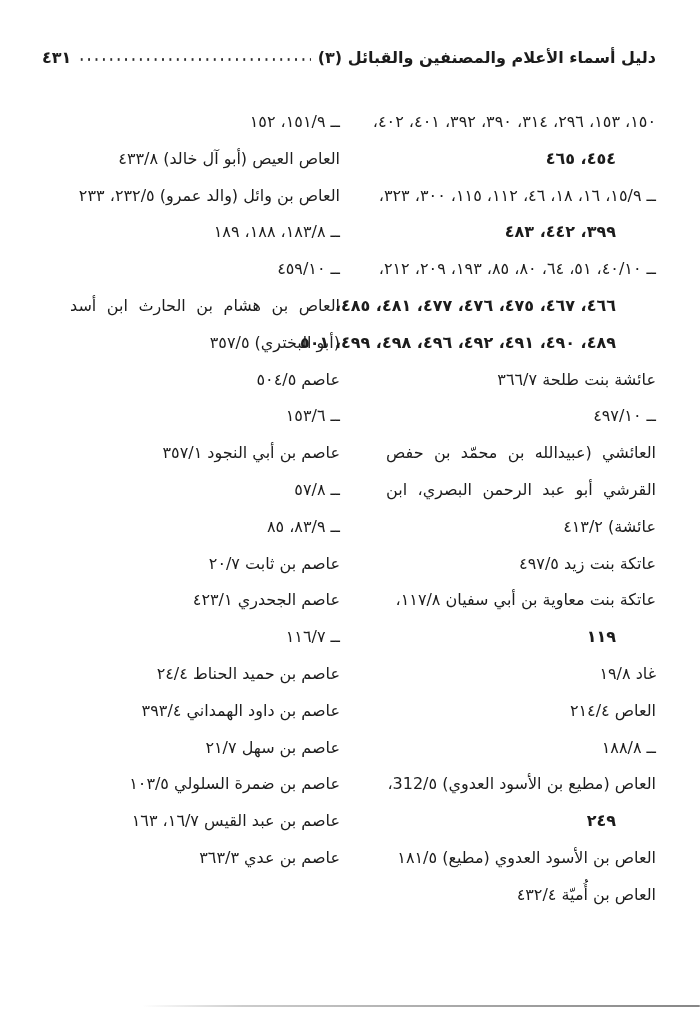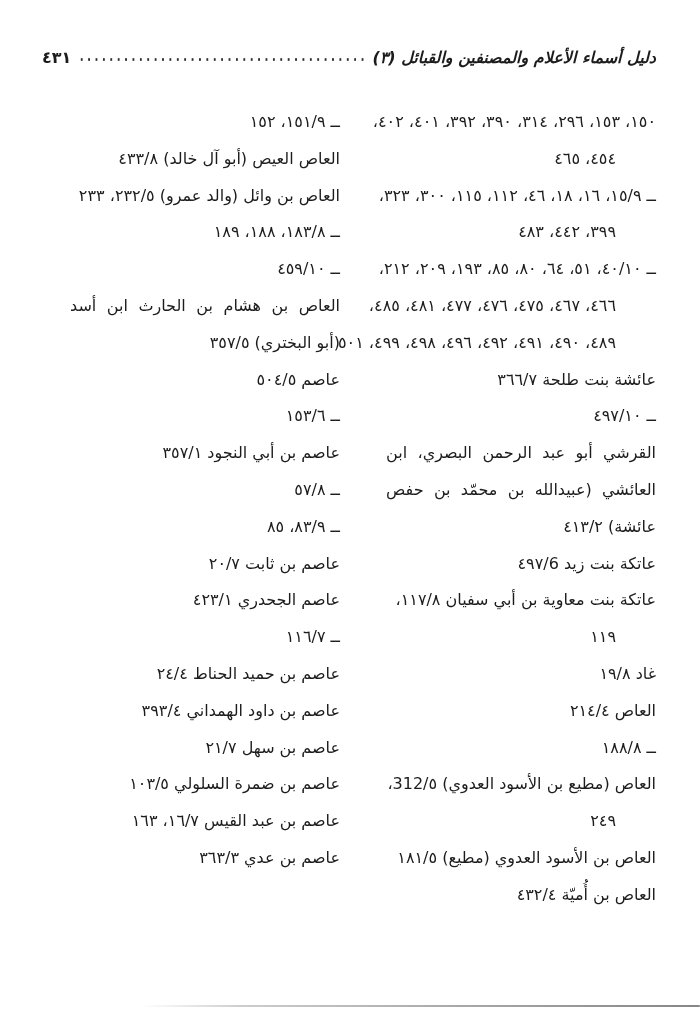--- a/index.html
+++ b/index.html
@@ -11,21 +11,21 @@
     font-family:"DejaVu Sans", sans-serif;
     color:#1c1c1c;
     margin:0 auto;
   }
   
   .header{
     position:absolute;top:48px;left:42px;right:44px;
     display:flex;direction:rtl;align-items:flex-end;
     font-weight:bold;font-size:16px;
   }
-  .header-title{white-space:nowrap;font-style:italic;}
+  .header-title{white-space:nowrap;}
   .leader{
     flex:1;height:9px;margin:0 7px 3px 7px;
     background-image:radial-gradient(circle, #2e2e2e 1.05px, rgba(0,0,0,0) 1.35px);
     background-size:7.4px 9px;
     background-repeat:repeat-x;
     background-position:left bottom;
   }
   .page-num{font-size:16px;white-space:nowrap;}
   
   .content{
@@ -34,21 +34,21 @@
   }
   .col{flex:1;min-width:0;margin-left:28px;}
   .line{
     direction:rtl;
     text-align:right;
     white-space:nowrap;
     font-size:16px;
     height:36.8px;line-height:36.8px;
   }
   
-  .line.runover{padding-right:40px;}
+  .line.runover{padding-right:40px;font-weight:bold;}
   
   .line.fill{
     white-space:normal;
     text-align:justify;
     text-align-last:justify;
   }
   
   .bottom-shadow{
     position:absolute;left:142px;right:0;bottom:6px;height:2px;
     background:linear-gradient(to right,
@@ -74,24 +74,24 @@
     <div class="col" id="col-right">
         <div class="line">١٥٠، ١٥٣، ٢٩٦، ٣١٤، ٣٩٠، ٣٩٢، ٤٠١، ٤٠٢،</div>
         <div class="line runover">٤٥٤، ٤٦٥</div>
         <div class="line">ــ ١٥/٩، ١٦، ١٨، ٤٦، ١١٢، ١١٥، ٣٠٠، ٣٢٣،</div>
         <div class="line runover">٣٩٩، ٤٤٢، ٤٨٣</div>
         <div class="line">ــ ٤٠/١٠، ٥١، ٦٤، ٨٠، ٨٥، ١٩٣، ٢٠٩، ٢١٢،</div>
         <div class="line runover">٤٦٦، ٤٦٧، ٤٧٥، ٤٧٦، ٤٧٧، ٤٨١، ٤٨٥،</div>
         <div class="line runover">٤٨٩، ٤٩٠، ٤٩١، ٤٩٢، ٤٩٦، ٤٩٨، ٤٩٩، ٥٠١</div>
         <div class="line">عائشة بنت طلحة ٣٦٦/٧</div>
         <div class="line">ــ ٤٩٧/١٠</div>
+        <div class="line fill">العائشي (عبيدالله بن محمّد بن حفص</div>
         <div class="line fill">القرشي أبو عبد الرحمن البصري، ابن</div>
-        <div class="line fill">العائشي (عبيدالله بن محمّد بن حفص</div>
         <div class="line">عائشة) ٤١٣/٢</div>
-        <div class="line">عاتكة بنت زيد ٤٩٧/6</div>
+        <div class="line">عاتكة بنت زيد ٤٩٧/٥</div>
         <div class="line">عاتكة بنت معاوية بن أبي سفيان ١١٧/٨،</div>
         <div class="line runover">١١٩</div>
         <div class="line">غاد ١٩/٨</div>
         <div class="line">العاص ٢١٤/٤</div>
         <div class="line">ــ ١٨٨/٨</div>
         <div class="line">العاص (مطيع بن الأسود العدوي) 312/٥،</div>
         <div class="line runover">٢٤٩</div>
         <div class="line">العاص بن الأسود العدوي (مطيع) ١٨١/٥</div>
         <div class="line">العاص بن أُميّة ٤٣٢/٤</div>
       </div>

